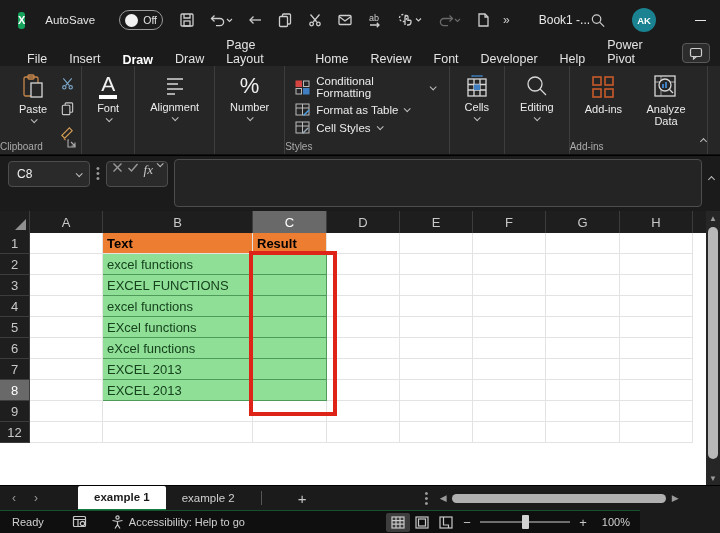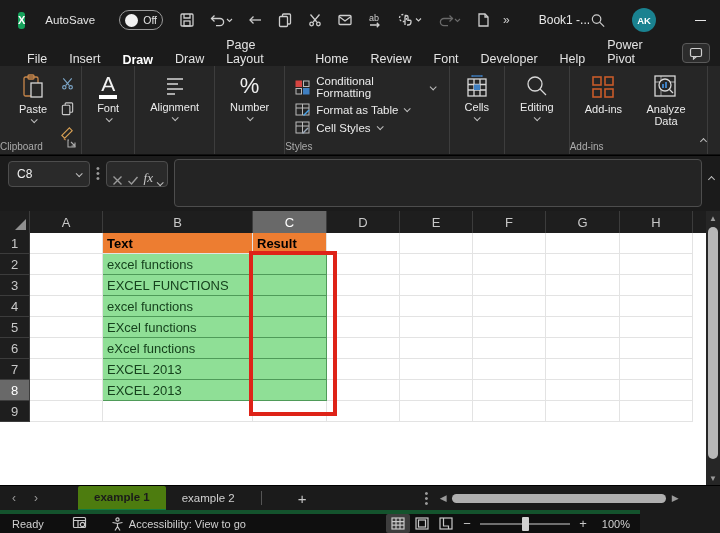--- a/index.html
+++ b/index.html
@@ -55,21 +55,21 @@
   #dialog-launcher { position:absolute; right:4px; bottom:2px; }
   #ribbon-collapse { position:absolute; right:14px; bottom:6px; }
   .addins-wrap { display:flex; }
   .bigbtn .blabel.two { text-align:center; line-height:12px; white-space:normal; width:52px; }
 
   
   #formulabar { position:absolute; top:155px; left:0; width:720px; height:56px; background:#1b1b1b; border-top:1px solid #000; }
   #name-box { position:absolute; left:8px; top:5px; width:82px; height:26px; background:#2a2a2a; border:1px solid #4d4d4d; border-radius:4px; display:flex; align-items:center; color:#f0f0f0; font-size:12px; padding:0 8px; }
   #name-box .chev { margin-left:auto; }
   #fb-dots { position:absolute; left:96px; top:10px; color:#9a9a9a; font-size:11px; line-height:5px; letter-spacing:0; }
-  #fb-buttons { position:absolute; left:106px; top:5px; width:62px; height:26px; background:#2a2a2a; border:1px solid #4d4d4d; border-radius:4px; display:flex; align-items:flex-end; justify-content:space-evenly; color:#9a9a9a; }
+  #fb-buttons { position:absolute; left:106px; top:5px; width:62px; height:26px; background:#2a2a2a; border:1px solid #4d4d4d; border-radius:4px; display:flex; align-items:flex-start; justify-content:space-evenly; color:#9a9a9a; }
   #fb-buttons .fx { font-family:"Liberation Serif", serif; font-style:italic; font-size:13px; color:#c8c8c8; }
   #fb-buttons svg { stroke:#9a9a9a; fill:none; stroke-width:1.4; }
   #formula-input { position:absolute; left:174px; top:3px; width:528px; height:48px; background:#242424; border:1px solid #4d4d4d; border-radius:4px; color:#f0f0f0; font-size:12px; padding:4px 8px; }
   #fb-collapse { position:absolute; right:6px; top:12px; }
 
   
   #grid { position:absolute; top:211px; left:0; width:706px; height:274px; background:#ffffff; overflow:hidden; }
   #grid-header { display:flex; height:22px; background:#1e1e1e; }
   .colh { height:22px; display:flex; align-items:center; justify-content:center; color:#c8c8c8; font-size:13px; border-right:1px solid #3c3c3c; }
   .colh.sel { background:#696969; color:#ffffff; }
@@ -87,31 +87,31 @@
   #vscroll { position:absolute; top:211px; left:706px; width:14px; height:274px; background:#262626; }
   #vscroll .arrow { width:14px; height:14px; display:flex; align-items:center; justify-content:center; color:#9a9a9a; font-size:8px; }
   #v-thumb { position:absolute; left:2px; top:16px; width:10px; height:232px; background:#b8b8b8; border-radius:5px; }
   #v-down { position:absolute; bottom:0; }
 
   
   #tabbar { position:absolute; top:485px; left:0; width:720px; height:25px; background:#1b1b1b; display:flex; align-items:center; border-top:1px solid #000; }
   .nav-arrow { color:#9a9a9a; font-size:12px; width:28px; text-align:center; }
   #tabs { display:flex; height:25px; margin-left:28px; align-items:stretch; }
   .sheet-tab { padding:0 16px; display:flex; align-items:center; font-size:11.5px; color:#d0d0d0; }
-  .sheet-tab.active { background:#4d7c0f; color:#1b1b1b; font-weight:bold; border-bottom:2.5px solid #107c41; border-radius:2px 2px 0 0; }
+  .sheet-tab.active { background:#ffffff; color:#1b1b1b; font-weight:bold; border-bottom:2.5px solid #107c41; border-radius:2px 2px 0 0; }
   #tab-sep { width:1px; height:14px; background:#555; margin:0 10px; align-self:center; }
   #add-sheet { color:#c8c8c8; font-size:15px; margin-left:26px; }
   #tab-more { color:#9a9a9a; margin-left:118px; font-size:11px; line-height:5px; }
   #hscroll { display:flex; align-items:center; margin-left:8px; }
   #hscroll .harrow { color:#9a9a9a; font-size:9px; width:14px; text-align:center; }
   #h-track { width:218px; height:12px; display:flex; align-items:center; }
   #h-thumb { width:214px; height:9px; background:#b0b0b0; border-radius:5px; margin-left:2px; }
 
   
-  #statusbar { position:absolute; top:510px; left:0; width:640px; height:23px; background:#0f0f0f; display:flex; align-items:center; color:#d0d0d0; font-size:11px; border-top:4px solid #14532d; }
+  #statusbar { position:absolute; top:510px; left:0; width:640px; height:23px; background:#0f0f0f; display:flex; align-items:center; color:#d0d0d0; font-size:11px; border-top:1px solid #14532d; }
   #status-ready { margin-left:12px; }
   #macro-icon { margin-left:28px; }
   #acc-wrap { display:flex; align-items:center; gap:5px; margin-left:24px; }
   #statusbar svg { stroke:#c8c8c8; fill:none; stroke-width:1.2; }
   #status-right { margin-left:auto; display:flex; align-items:center; margin-right:10px; }
   .viewbtn { width:24px; height:19px; display:flex; align-items:center; justify-content:center; border-radius:2px; }
   .viewbtn.active { background:#3d3d3d; }
   #zoom-out,#zoom-in { width:18px; text-align:center; color:#c8c8c8; font-size:13px; }
   #zoom-track { width:90px; height:2px; background:#6f6f6f; position:relative; margin:0 4px; }
   #zoom-thumb { position:absolute; left:42px; top:-6px; width:7px; height:14px; background:#d2d2d2; border-radius:1px; }
@@ -531,20 +531,31 @@
           <div class="rowh">9</div>
           <div class="cell" style="width: 73px;"></div>
           <div class="cell" style="width: 150px;"></div>
           <div class="cell" style="width: 74px;"></div>
           <div class="cell" style="width: 73px;"></div>
           <div class="cell" style="width: 73px;"></div>
           <div class="cell" style="width: 73px;"></div>
           <div class="cell" style="width: 74px;"></div>
           <div class="cell" style="width: 73px;"></div>
         </div>
+        <div class="grow">
+          <div class="rowh">12</div>
+          <div class="cell" style="width: 73px;"></div>
+          <div class="cell" style="width: 150px;"></div>
+          <div class="cell" style="width: 74px;"></div>
+          <div class="cell" style="width: 73px;"></div>
+          <div class="cell" style="width: 73px;"></div>
+          <div class="cell" style="width: 73px;"></div>
+          <div class="cell" style="width: 74px;"></div>
+          <div class="cell" style="width: 73px;"></div>
+        </div>
       </div>
     <div id="annotation-rect" style="left: 249px; top: 40px; width: 88px; height: 165px; border: 4px solid rgb(222, 35, 24);"></div>
   </div>
 
   <div id="vscroll">
     <div class="arrow">▲</div>
     <div id="v-thumb"></div>
     <div class="arrow" id="v-down">▼</div>
   </div>
 
@@ -574,21 +585,21 @@
           <rect x="1.5" y="1.5" width="12" height="10" rx="1"></rect>
           <path d="M1.5 4.5 h12 M6 4.5 v7"></path>
           <circle cx="10.5" cy="8.5" r="2.2" fill="#0f0f0f"></circle>
         </svg>
     </span>
     <div id="acc-wrap">
       <svg width="13" height="14" viewBox="0 0 13 14">
           <circle cx="6.5" cy="2.5" r="1.6"></circle>
           <path d="M1.5 5.5 l5 1 5 -1 M6.5 6.5 v3 l-2.5 4 M6.5 9.5 l2.5 4"></path>
         </svg>
-      <span>Accessibility: View to go</span>
+      <span>Accessibility: Help to go</span>
     </div>
     <div id="status-right">
       <div class="viewbtn active">
         <svg width="14" height="13" viewBox="0 0 14 13">
             <rect x="1" y="1" width="12" height="11"></rect>
             <path d="M1 4.6 h12 M1 8.2 h12 M5 1 v11 M9 1 v11"></path>
           </svg>
       </div>
       <div class="viewbtn">
         <svg width="14" height="13" viewBox="0 0 14 13">

